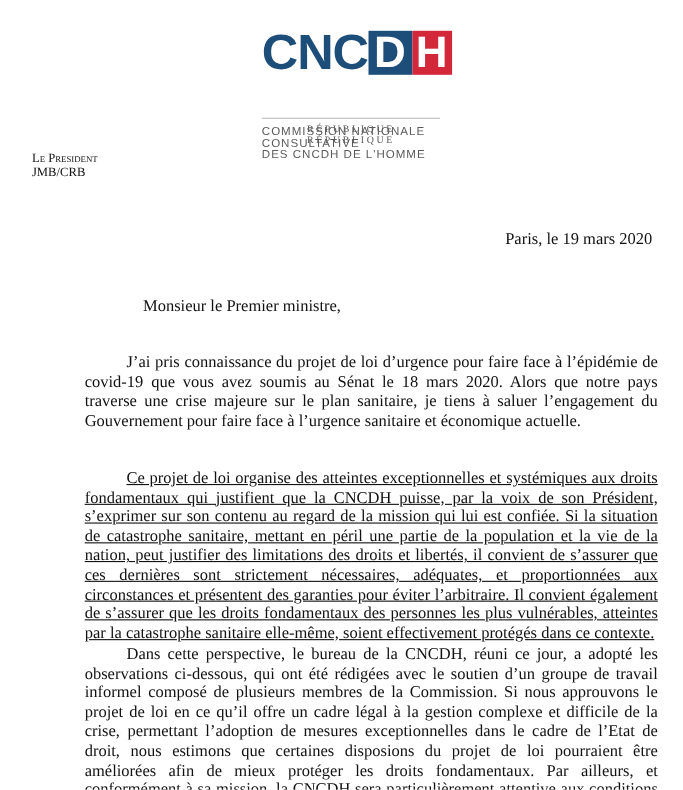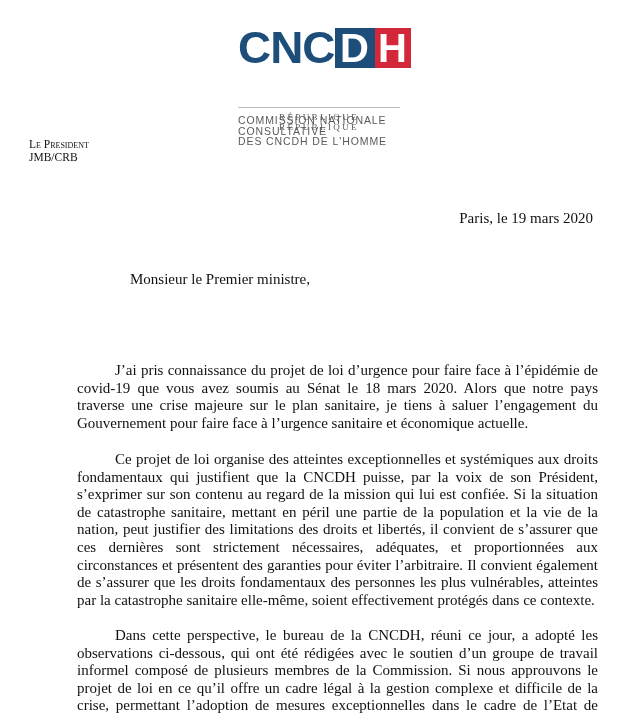--- a/index.html
+++ b/index.html
@@ -16,23 +16,23 @@
   .logo-rule { position: absolute; left: 0; top: 79px; width: 162px; height: 1px; background: #bdbdbd; }
   .logo-rep { position: absolute; left: 0; top: 84px; width: 162px; font-family: "Liberation Serif", "DejaVu Serif", serif; font-size: 9px; letter-spacing: 2.4px; color: #5a5a5a; text-align: center; }
 
   .sender { position: absolute; left: 29px; top: 138px; font-size: 11.5px; line-height: 13px; }
   .sender .sc { font-variant: small-caps; }
 
   .date { position: absolute; right: 28px; top: 210px; font-size: 15px; margin-left: 12px; }
 
   .salutation { position: absolute; left: 130px; top: 271px; font-size: 15px; }
 
-  .para { position: absolute; left: 77px; width: 521px; font-size: 15px; line-height: 17.6px; text-align: justify; text-indent: 38px; margin-top: 40px; }
+  .para { position: absolute; left: 77px; width: 521px; font-size: 15px; line-height: 17.6px; text-align: justify; text-indent: 38px; }
   .p1 { top: 322px; }
-  .p2 { top: 411px; }
+  .p2 { top: 427px; text-decoration: underline; }
   .p3 { top: 587px; }
 </style>
 </head>
 <body>
 
 <div class="logo">
   <div class="logo-mark">
     <span class="logo-cnc">CNC</span>
     <div class="logo-box">
       <span class="logo-d">D</span>

